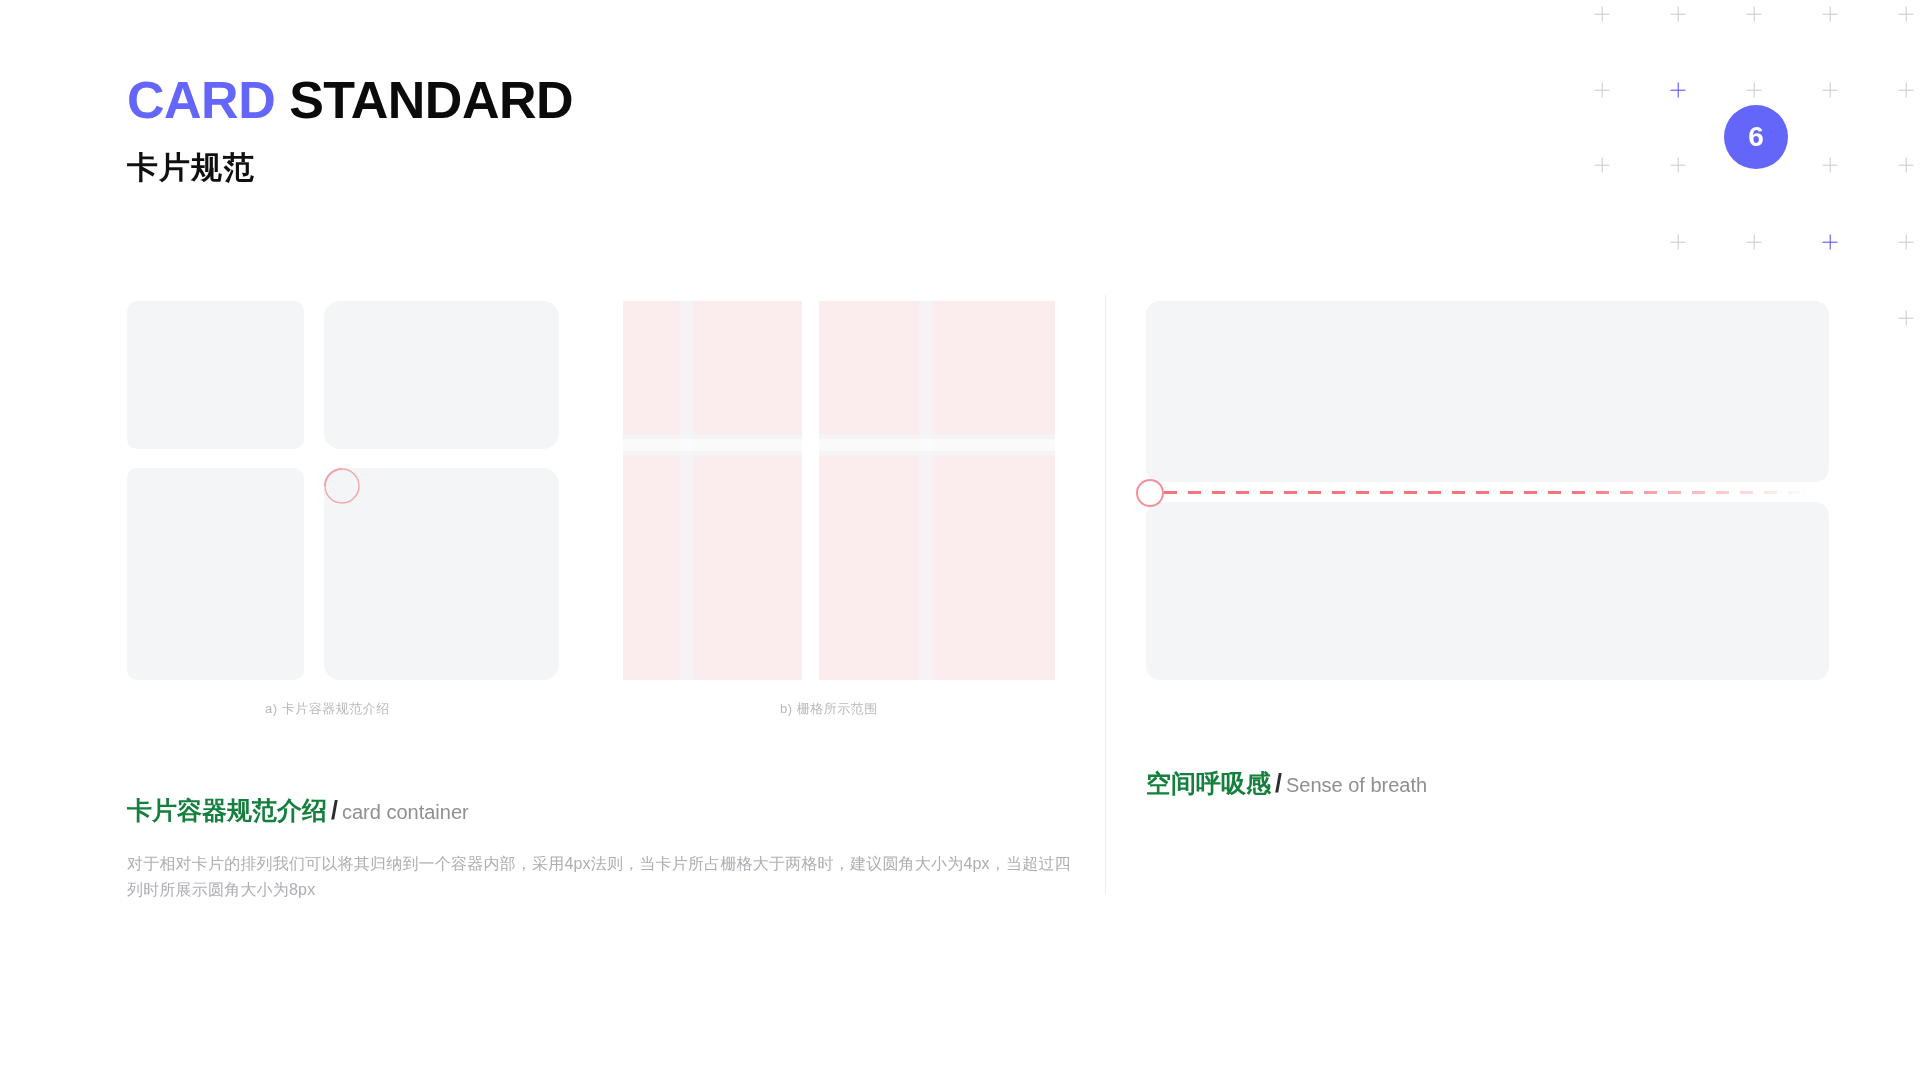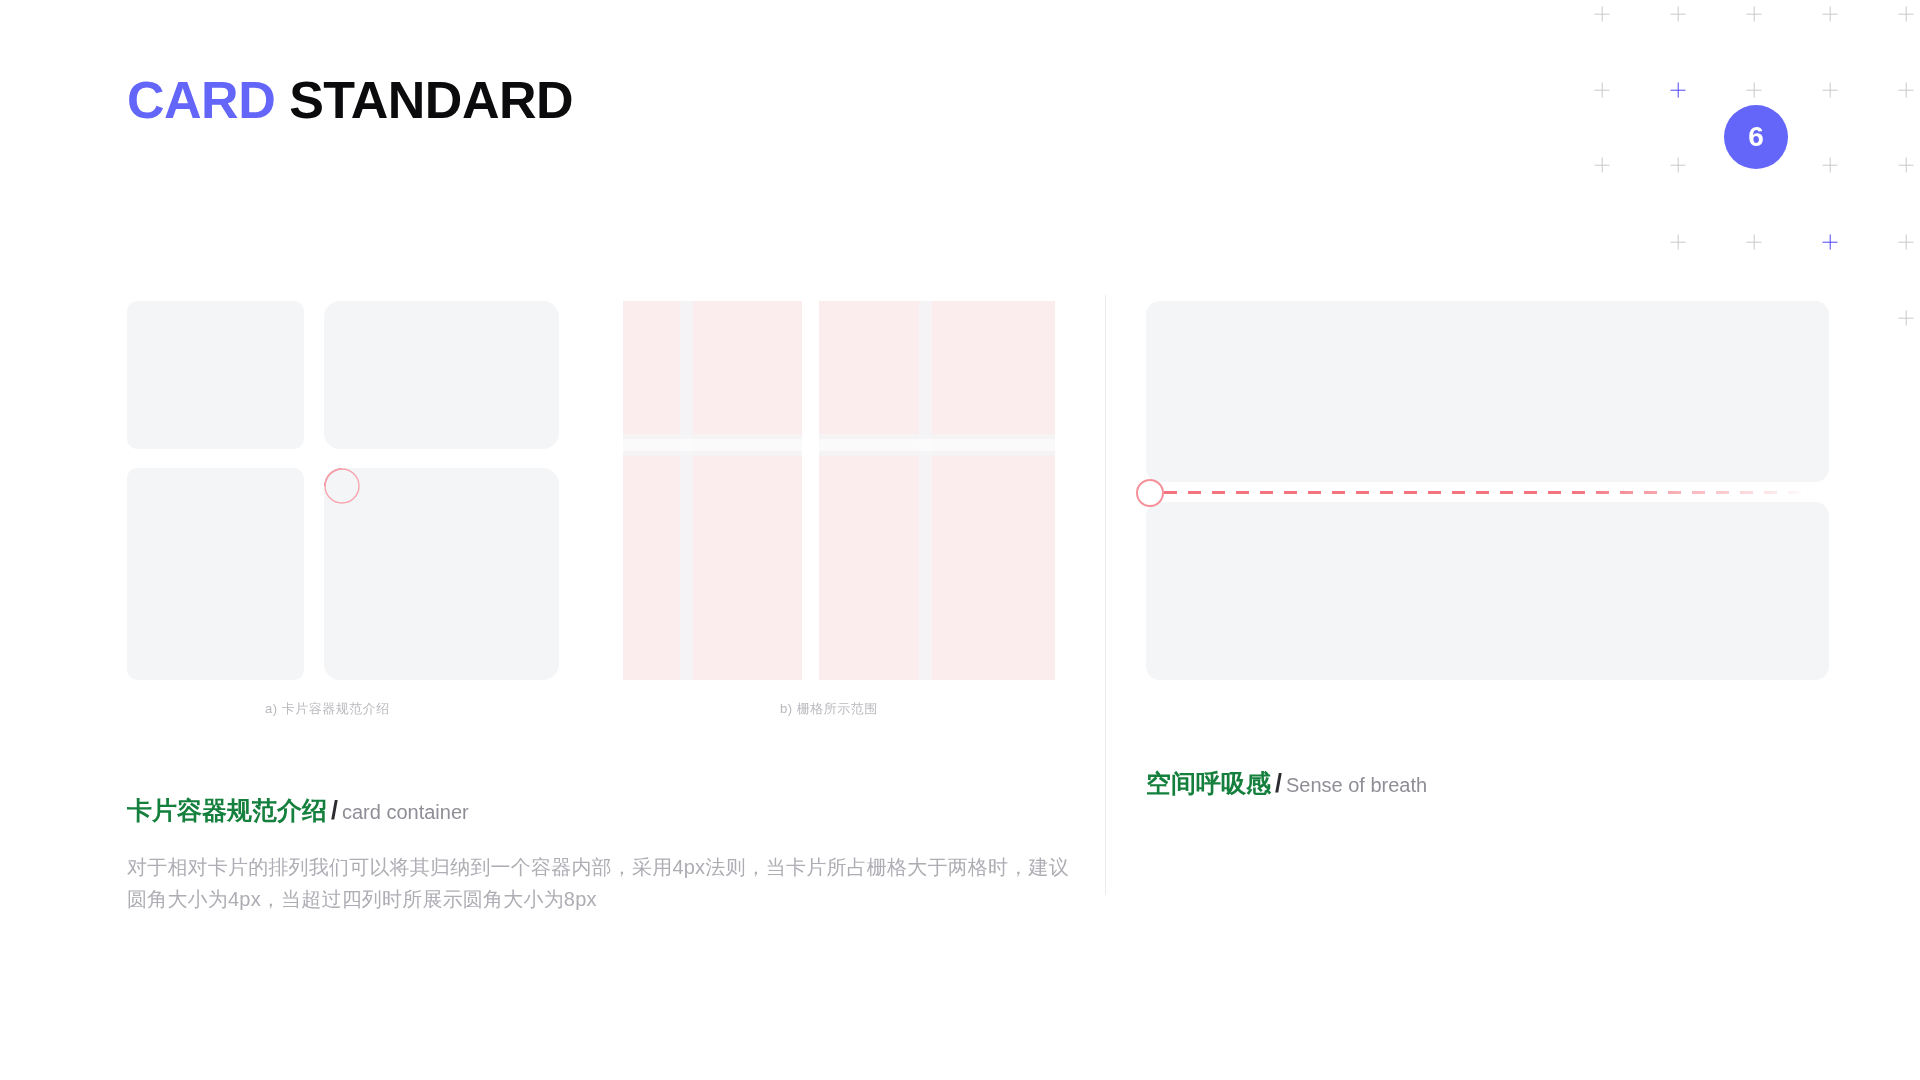--- a/index.html
+++ b/index.html
@@ -245,34 +245,35 @@
     color: #2b2b30;
     margin: 0 4px;
   }
   .heading-en {
     font-size: 20px;
     font-weight: 400;
     color: #8e8e96;
   }
   .block-body {
     margin-top: 26px;
-    font-size: 20px;
+    font-size: 16px;
     line-height: 1.62;
     color: #adadb4;
     letter-spacing: 0.2px;
   }
 </style>
 </head>
 <body>
 
 <div id="page-header">
   <div id="title-line">
     <span id="title-accent">CARD</span>
     <span id="title-rest">STANDARD</span>
   </div>
+  <div id="subtitle-cn">卡片规范</div>
 </div>
 
 <div id="plus-grid">
     <div class="plus-mark plus-gray" style="left: 32px; top: 14px;"></div>
     <div class="plus-mark plus-gray" style="left: 108px; top: 14px;"></div>
     <div class="plus-mark plus-gray" style="left: 184px; top: 14px;"></div>
     <div class="plus-mark plus-gray" style="left: 260px; top: 14px;"></div>
     <div class="plus-mark plus-gray" style="left: 336px; top: 14px;"></div>
     <div class="plus-mark plus-gray" style="left: 32px; top: 90px;"></div>
     <div class="plus-mark plus-accent" style="left: 108px; top: 90px;"></div>

